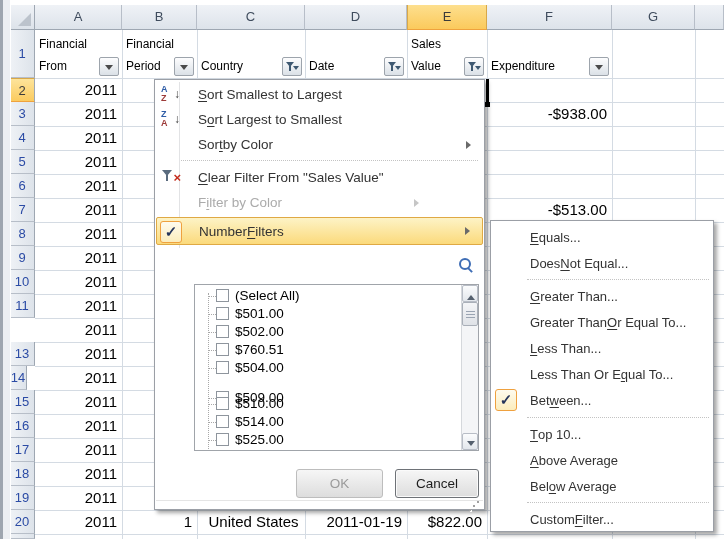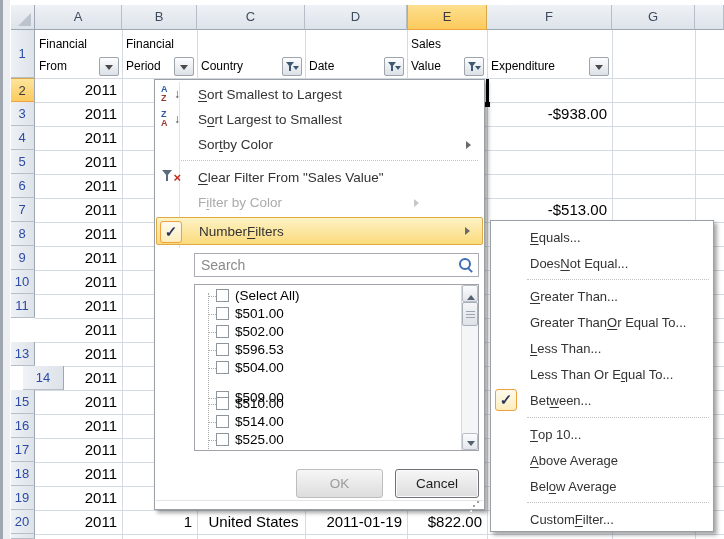--- a/index.html
+++ b/index.html
@@ -111,21 +111,21 @@
       <div class="rowhdr" style="left: 10px; top: 126px; width: 25px; height: 24px; line-height: 24px;">4</div>
       <div class="rowhdr" style="left: 10px; top: 150px; width: 25px; height: 24px; line-height: 24px;">5</div>
       <div class="rowhdr" style="left: 10px; top: 174px; width: 25px; height: 24px; line-height: 24px;">6</div>
       <div class="rowhdr" style="left: 10px; top: 198px; width: 25px; height: 24px; line-height: 24px;">7</div>
       <div class="rowhdr" style="left: 10px; top: 222px; width: 25px; height: 24px; line-height: 24px;">8</div>
       <div class="rowhdr" style="left: 10px; top: 246px; width: 25px; height: 24px; line-height: 24px;">9</div>
       <div class="rowhdr" style="left: 10px; top: 270px; width: 25px; height: 24px; line-height: 24px;">10</div>
       <div class="rowhdr" style="left: 10px; top: 294px; width: 25px; height: 24px; line-height: 24px;">11</div>
       <div class="rowhdr" style="left: 10px; top: 318px; width: 25px; height: 24px; line-height: 24px; margin-top: 24px;">12</div>
       <div class="rowhdr" style="left: 10px; top: 342px; width: 25px; height: 24px; line-height: 24px;">13</div>
-      <div class="rowhdr" style="left: 10px; top: 366px; width: 41px; height: 24px; line-height: 24px; margin-left: 13px;">14</div>
+      <div class="rowhdr" style="left: 10px; top: 366px; width: 17px; height: 24px; line-height: 24px;">14</div>
       <div class="rowhdr" style="left: 10px; top: 390px; width: 25px; height: 24px; line-height: 24px;">15</div>
       <div class="rowhdr" style="left: 10px; top: 414px; width: 25px; height: 24px; line-height: 24px;">16</div>
       <div class="rowhdr" style="left: 10px; top: 438px; width: 25px; height: 24px; line-height: 24px;">17</div>
       <div class="rowhdr" style="left: 10px; top: 462px; width: 25px; height: 24px; line-height: 24px;">18</div>
       <div class="rowhdr" style="left: 10px; top: 486px; width: 25px; height: 24px; line-height: 24px;">19</div>
       <div class="rowhdr" style="left: 10px; top: 510px; width: 25px; height: 24px; line-height: 24px;">20</div>
       <div class="rowhdr" style="left: 10px; top: 534px; width: 25px; height: 5px;"></div>
       <div class="gv" style="left: 122px; top: 30px; height: 509px;"></div>
       <div class="gv" style="left: 197px; top: 30px; height: 509px;"></div>
       <div class="gv" style="left: 305px; top: 30px; height: 509px;"></div>
@@ -266,21 +266,20 @@
           <div class="lbl">F<u>i</u>lter by Color</div>
           <div class="arr dis"></div>
         </div>
         <div class="mitem hl" style="left: 1px; top: 137px; width: 327px; height: 28px;">
           <div class="lbl">Number <u>F</u>ilters</div>
           <div class="checkbox-frame" style="top: 3px;">✓</div>
           <div class="arr"></div>
         </div>
       </div>
 
-    <input class="searchbox" id="search-input" style="left: 39px; top: 173px; width: 285px; height: 24px;" placeholder="Search">
     <span class="mag" style="left:303px;top:177px;">
       <span class="c"></span>
         <span class="h"></span>
     </span>
 
     <div class="listbox" style="left:39px;top:204px;width:285px;height:167px;">
       <div class="treeline" style="left:13px;top:8px;height:160px;"></div>
       <div id="list-rows">
           <div class="lrow" style="top: 2px; width: 260px;">
             <div class="stub"></div>
@@ -293,21 +292,21 @@
             <div class="txt">$501.00</div>
           </div>
           <div class="lrow" style="top: 38px; width: 260px;">
             <div class="stub"></div>
             <div class="cb"></div>
             <div class="txt">$502.00</div>
           </div>
           <div class="lrow" style="top: 56px; width: 260px;">
             <div class="stub"></div>
             <div class="cb"></div>
-            <div class="txt">$596.53</div>
+            <div class="txt">$760.51</div>
           </div>
           <div class="lrow" style="top: 74px; width: 260px;">
             <div class="stub"></div>
             <div class="cb"></div>
             <div class="txt">$504.00</div>
           </div>
           <div class="lrow" style="top: 104px; width: 260px;">
             <div class="stub"></div>
             <div class="cb"></div>
             <div class="txt">$509.00</div>

